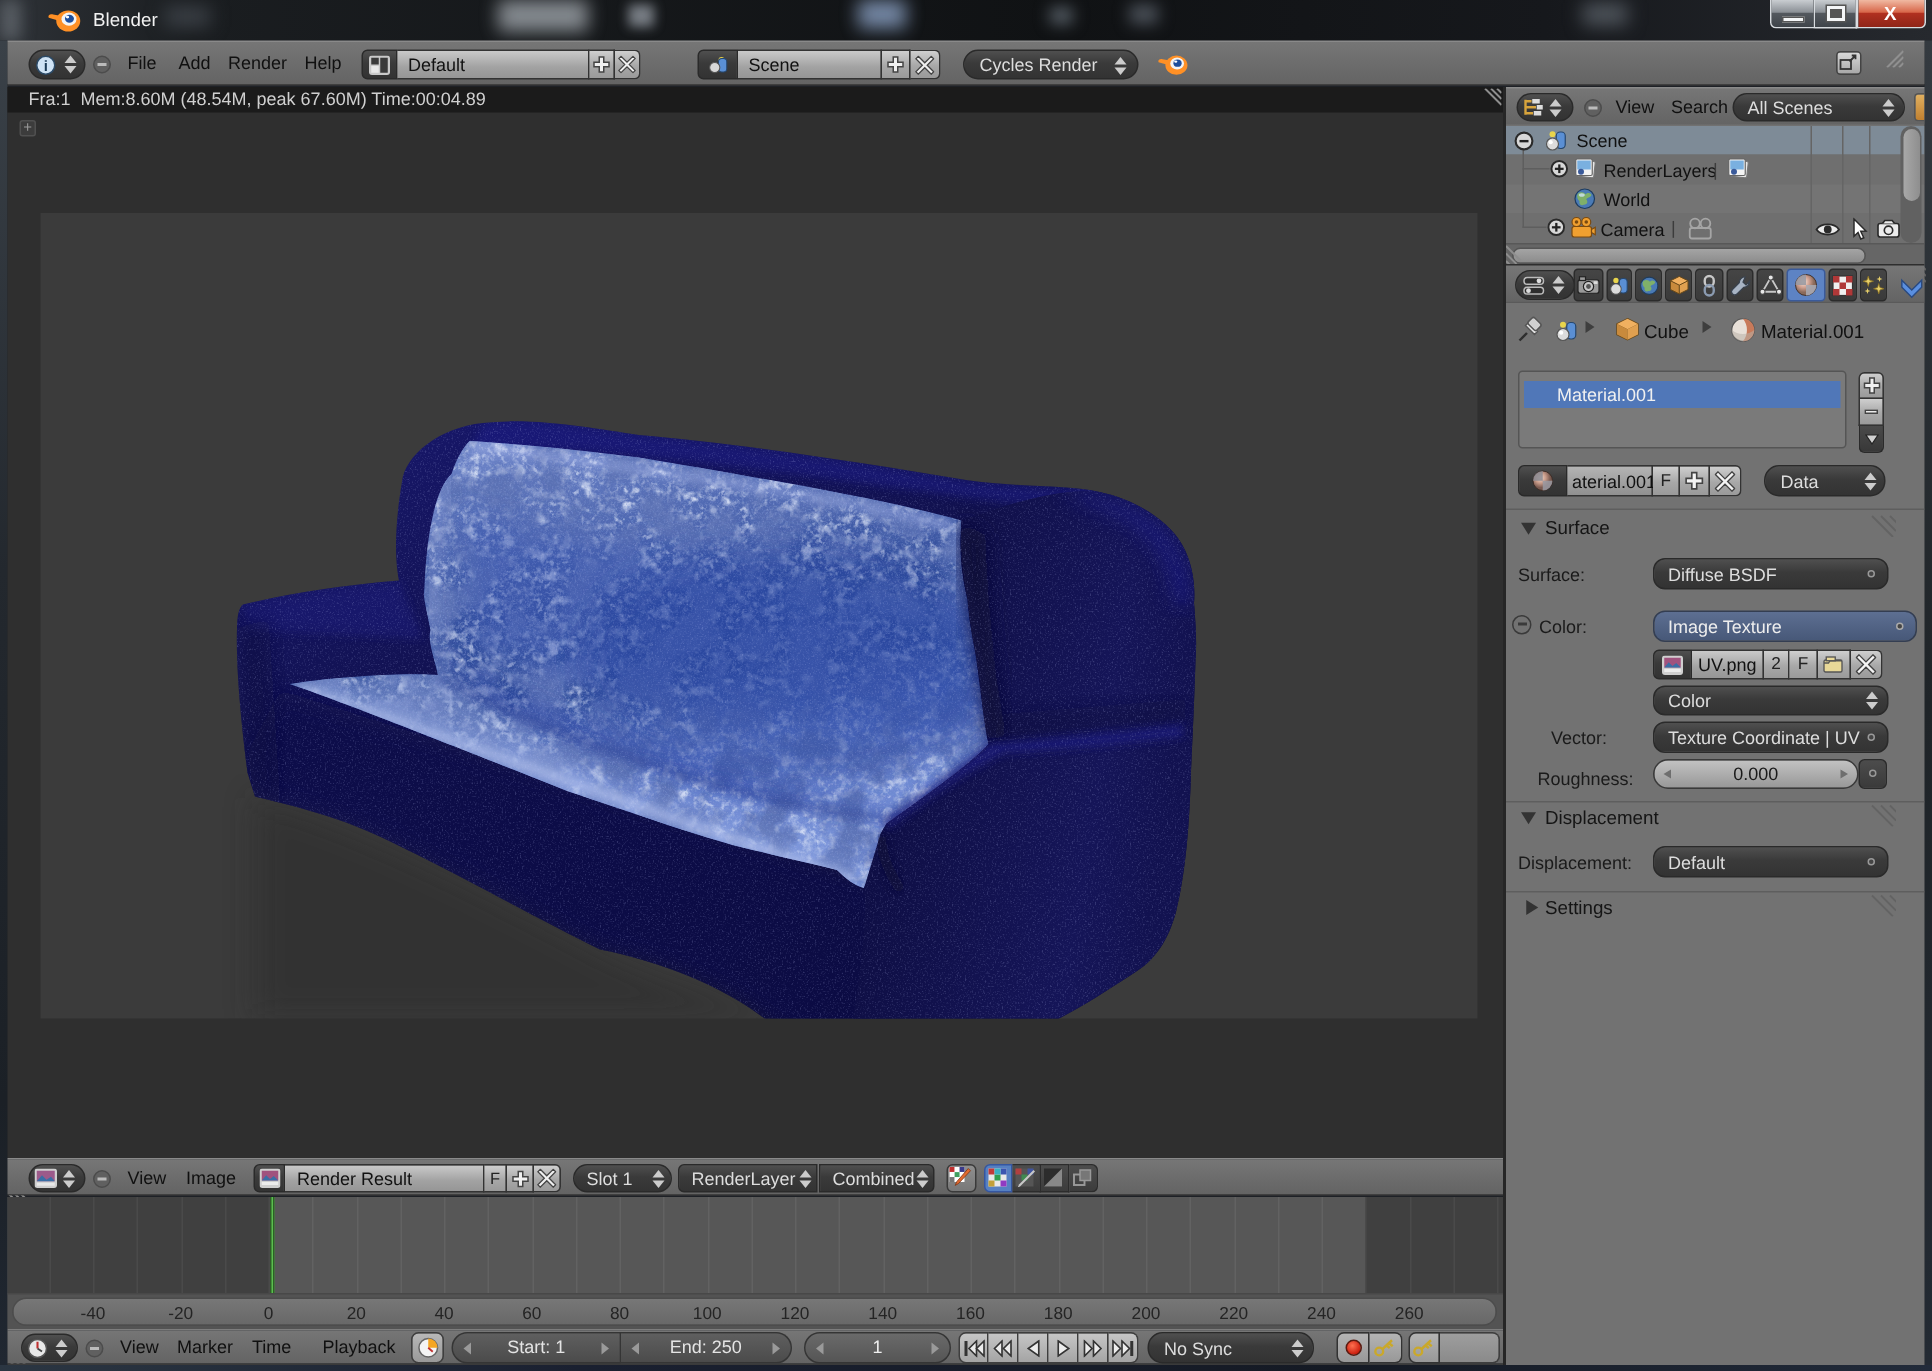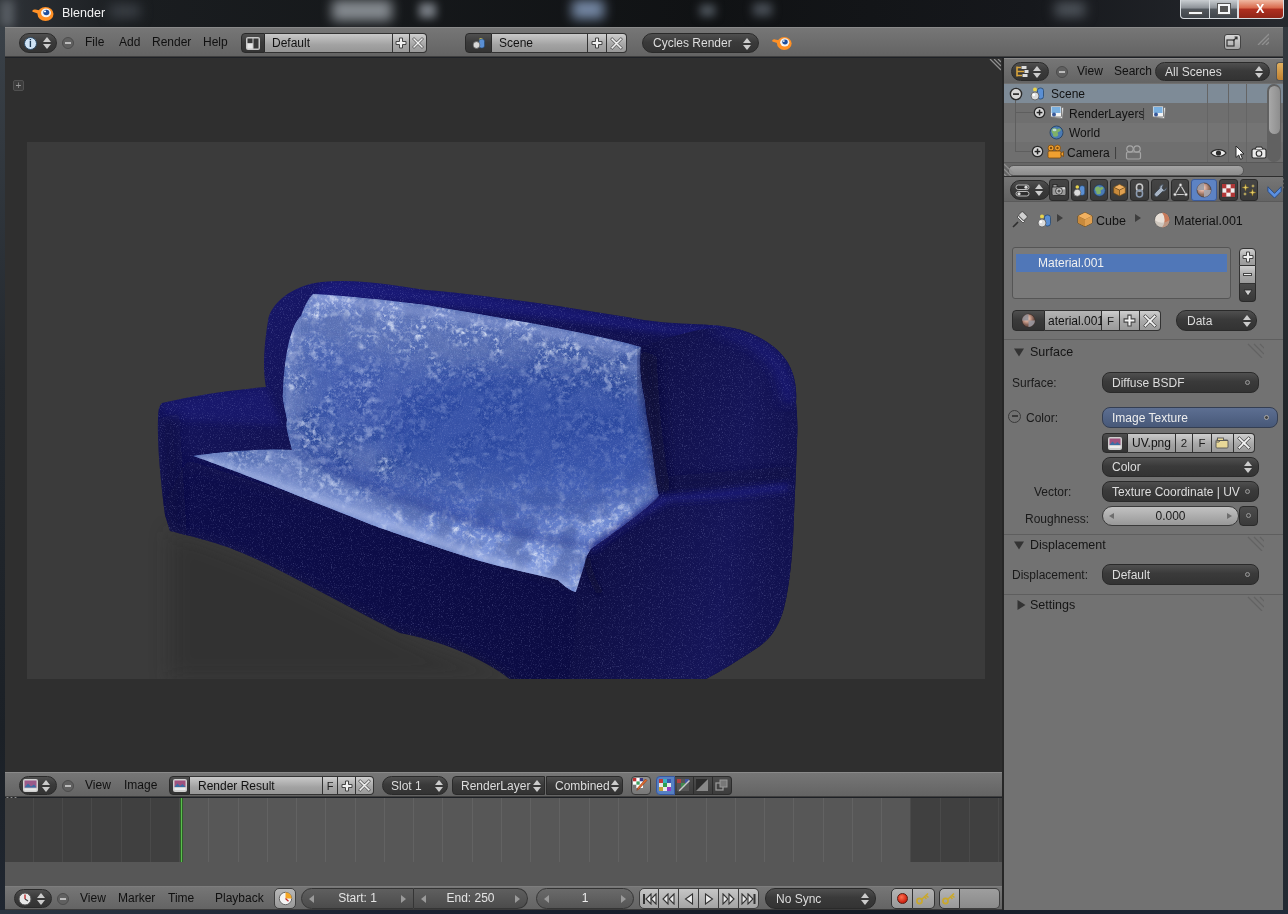--- a/index.html
+++ b/index.html
@@ -132,20 +132,21 @@
           <path d="M8 6 12 2 M9.5 2h2.5v2.5" fill="none" stroke="#333" stroke-width="1.2"></path>
         </svg>
   </div>
 
   <svg class="abs" style="left:1250px;top:3px;" width="14" height="14">
         <path d="M3 14 14 3 M7 14 14 7 M11 14 14 11" stroke="#909090" stroke-width="1.4" fill="none"></path>
       </svg>
 </div>
 
 <div class="abs" id="imged" style="left:5px;top:58px;width:997px;height:714px;background:#2f2f2f;">
+  <div class="abs" style="left:0;top:0;width:997px;height:17px;background:#1b1b1b;color:#d0d0d0;font-size:12px;padding:1px 0 0 14px;">Fra:1&nbsp; Mem:8.60M (48.54M, peak 67.60M) Time:00:04.89</div>
   <div class="abs" style="left:8px;top:22px;width:11px;height:11px;background:#3c3c3c;border:1px solid #505050;border-radius:2px;color:#999;font-size:10px;line-height:9px;text-align:center;">+</div>
 
   <div class="abs" id="renderimg" style="left:22px;top:84px;width:958px;height:537px;background:#3b3b3b;">
   <svg width="958" height="537" viewBox="0 0 958 537">
     <defs>
       <linearGradient id="bodyg" x1="0" y1="0" x2="0.6" y2="1">
         <stop offset="0" stop-color="#18186e"></stop>
         <stop offset="0.45" stop-color="#11114e"></stop>
         <stop offset="1" stop-color="#0b0b36"></stop>
       </linearGradient>
@@ -483,20 +484,39 @@
       <div class="abs" style="left:788.2px;top:0;width:1px;height:64px;background:#626262;"></div>
       <div class="abs" style="left:817.5px;top:0;width:1px;height:64px;background:#626262;"></div>
       <div class="abs" style="left:846.8px;top:0;width:1px;height:64px;background:#626262;"></div>
       <div class="abs" style="left:876.0px;top:0;width:1px;height:64px;background:#626262;"></div>
       <div class="abs" style="left:905.2px;top:0;width:1px;height:64px;background:#4a4a4a;"></div>
       <div class="abs" style="left:934.5px;top:0;width:1px;height:64px;background:#4a4a4a;"></div>
       <div class="abs" style="left:963.8px;top:0;width:1px;height:64px;background:#4a4a4a;"></div>
       <div class="abs" style="left:993.0px;top:0;width:1px;height:64px;background:#4a4a4a;"></div>
   <div class="abs" style="left:175px;top:0;width:3px;height:64px;background:#5abf4e;border-left:1px solid #2e5e28;border-right:1px solid #2e5e28;"></div>
 
+  <div class="abs" style="left:0;top:64px;width:997px;height:24px;background:#535353;border-top:1px solid #484848;">
+    <div class="abs" style="left:3px;top:2px;width:990px;height:19px;background:linear-gradient(#777,#686868);border:1px solid #4c4c4c;border-radius:10px;"></div>
+    <div class="abs" style="left:37.0px;top:7px;width:40px;text-align:center;font-size:11.5px;color:#242424;">-40</div>
+        <div class="abs" style="left:95.5px;top:7px;width:40px;text-align:center;font-size:11.5px;color:#242424;">-20</div>
+        <div class="abs" style="left:154.0px;top:7px;width:40px;text-align:center;font-size:11.5px;color:#242424;">0</div>
+        <div class="abs" style="left:212.5px;top:7px;width:40px;text-align:center;font-size:11.5px;color:#242424;">20</div>
+        <div class="abs" style="left:271.0px;top:7px;width:40px;text-align:center;font-size:11.5px;color:#242424;">40</div>
+        <div class="abs" style="left:329.5px;top:7px;width:40px;text-align:center;font-size:11.5px;color:#242424;">60</div>
+        <div class="abs" style="left:388.0px;top:7px;width:40px;text-align:center;font-size:11.5px;color:#242424;">80</div>
+        <div class="abs" style="left:446.5px;top:7px;width:40px;text-align:center;font-size:11.5px;color:#242424;">100</div>
+        <div class="abs" style="left:505.0px;top:7px;width:40px;text-align:center;font-size:11.5px;color:#242424;">120</div>
+        <div class="abs" style="left:563.5px;top:7px;width:40px;text-align:center;font-size:11.5px;color:#242424;">140</div>
+        <div class="abs" style="left:622.0px;top:7px;width:40px;text-align:center;font-size:11.5px;color:#242424;">160</div>
+        <div class="abs" style="left:680.5px;top:7px;width:40px;text-align:center;font-size:11.5px;color:#242424;">180</div>
+        <div class="abs" style="left:739.0px;top:7px;width:40px;text-align:center;font-size:11.5px;color:#242424;">200</div>
+        <div class="abs" style="left:797.5px;top:7px;width:40px;text-align:center;font-size:11.5px;color:#242424;">220</div>
+        <div class="abs" style="left:856.0px;top:7px;width:40px;text-align:center;font-size:11.5px;color:#242424;">240</div>
+        <div class="abs" style="left:914.5px;top:7px;width:40px;text-align:center;font-size:11.5px;color:#242424;">260</div>
+  </div>
 </div>
 <div class="abs hdr" id="tlhdr" style="left:5px;top:886px;width:997px;height:24px;border-top:1px solid #7d7d7d;border-bottom:1px solid #3a3a3a;">
   <div class="abs dd" style="left:9px;top:2px;width:38px;height:19px;padding-left:3px;">
     <svg width="14" height="14" viewBox="0 0 14 14">
           <circle cx="7" cy="7" r="6" fill="#e8e8e8" stroke="#555"></circle>
           <path d="M7 7 7 2.5" stroke="#c03030" stroke-width="1.4"></path>
           <path d="M7 7 10 9" stroke="#444" stroke-width="1.2"></path>
         </svg>
     <div class="updn" style="margin-left:4px;"></div>
   </div>

